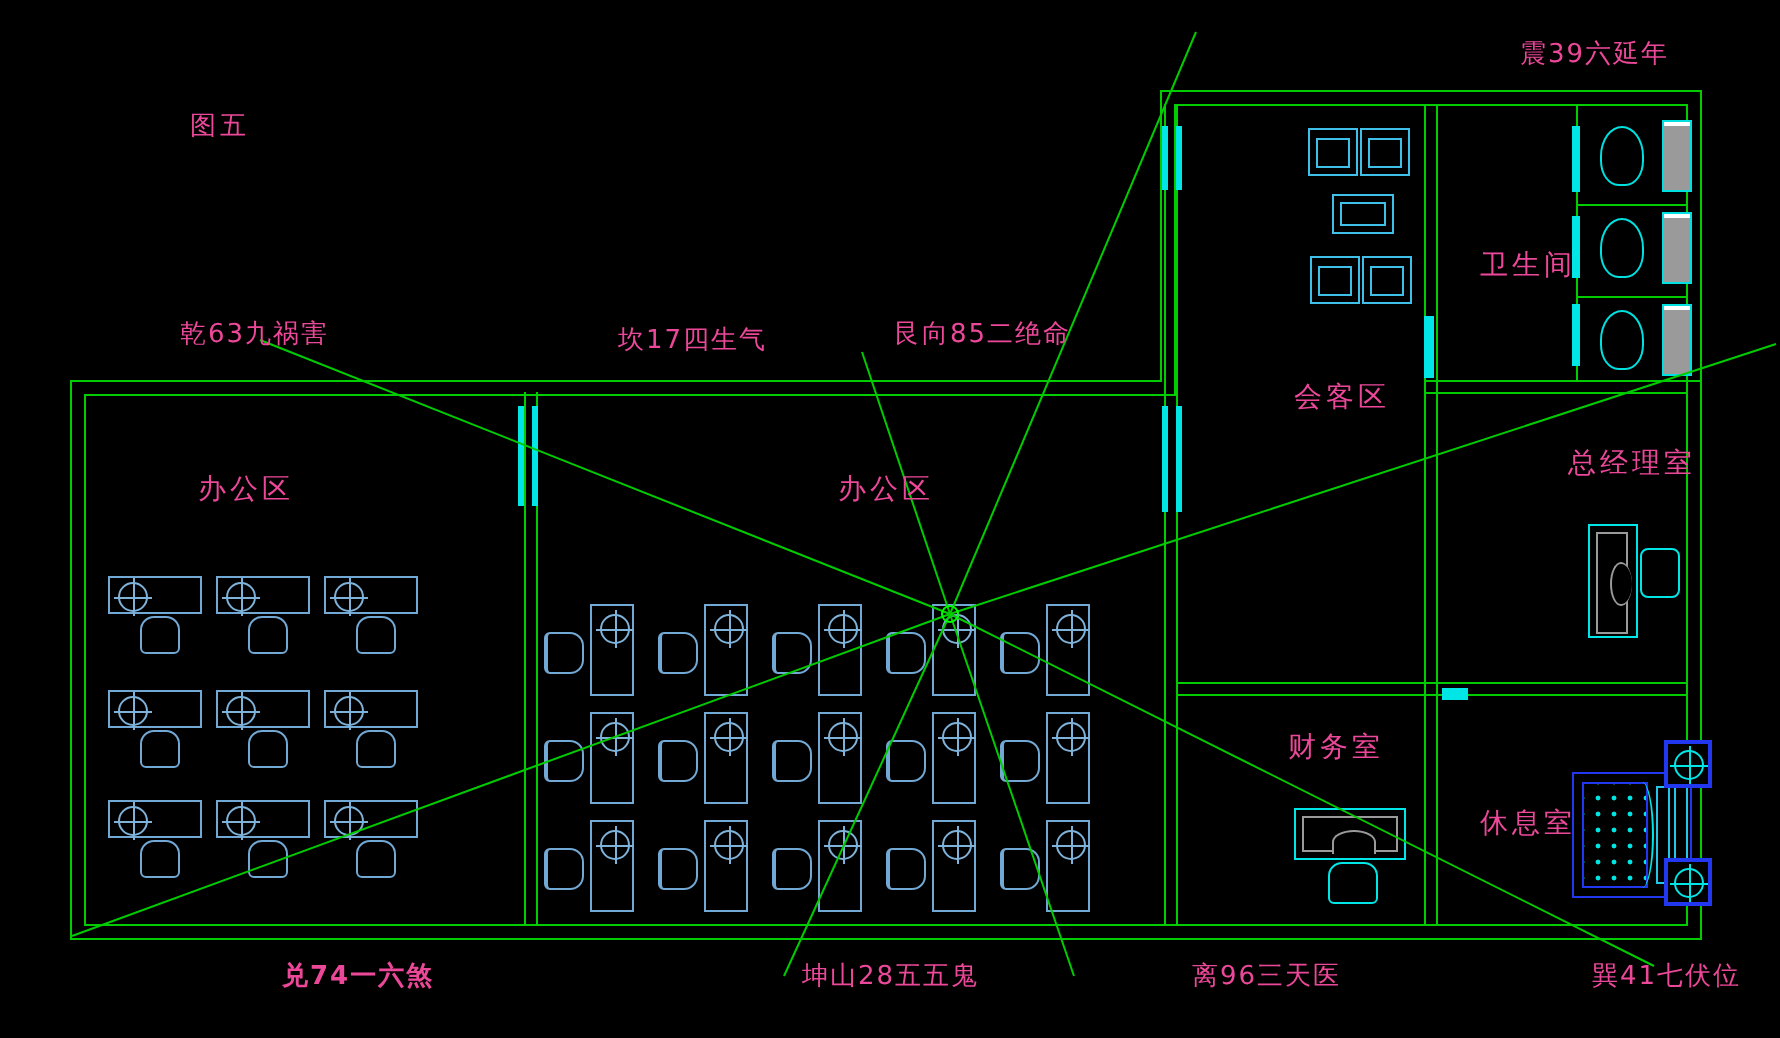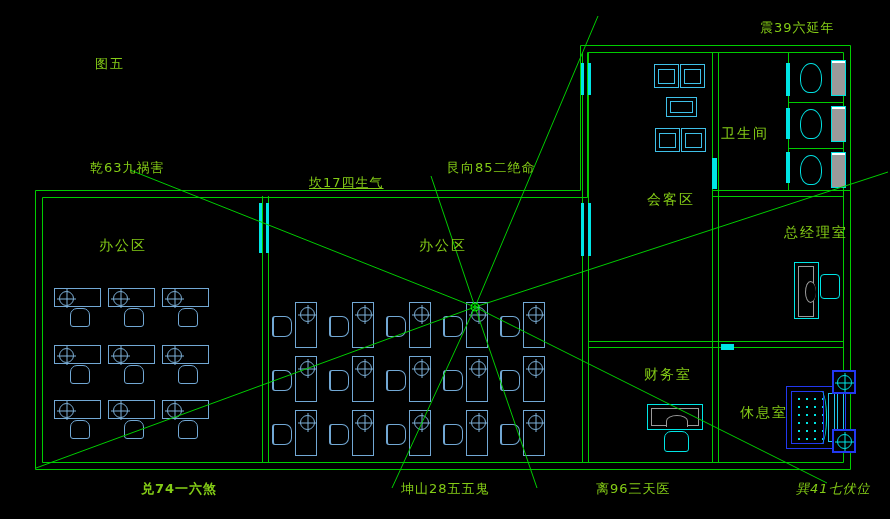--- a/index.html
+++ b/index.html
@@ -1,19 +1,19 @@
 <!DOCTYPE html>
 <html><head>
 <meta charset="utf-8">
 <style>
   html,body{margin:0;padding:0;background:#000;}
   #plan{position:relative;width:890px;height:519px;background:#000;overflow:hidden;
         font-family:"DejaVu Sans",sans-serif;}
   svg.layer{position:absolute;left:0;top:0;width:890px;height:519px;pointer-events:none;}
-  .lbl{position:absolute;color:#84cc16;white-space:nowrap;line-height:1;}
+  .lbl{position:absolute;color:#ec4899;white-space:nowrap;line-height:1;}
   .compass-lbl{font-size:13px;letter-spacing:1px;}
   .room-lbl{font-size:14px;letter-spacing:2px;}
   .fig-lbl{font-size:13px;letter-spacing:2px;}
   .furn{position:absolute;box-sizing:border-box;}
   .desk{border:1px solid #72a8d4;}
   .chair{border:1px solid #72a8d4;border-radius:7px 7px 3px 3px;}
   .chair-side{border:1px solid #72a8d4;border-radius:3px 7px 7px 3px;border-left-width:2px;}
   .target{position:absolute;width:13px;height:13px;border:1px solid #7fb2d9;border-radius:50%;}
   .target::before{content:"";position:absolute;left:50%;top:-3px;bottom:-3px;width:1px;background:#7fb2d9;transform:translateX(-50%);}
   .target::after{content:"";position:absolute;top:50%;left:-3px;right:-3px;height:1px;background:#7fb2d9;transform:translateY(-50%);}
@@ -231,27 +231,27 @@
       <line x1="475" y1="307" x2="392" y2="488"></line>
       <line x1="475" y1="307" x2="537" y2="488"></line>
       <line x1="475" y1="307" x2="827" y2="483"></line>
       <circle cx="475" cy="307" r="4" stroke="#00ff00"></circle>
     </svg>
 
   <span class="lbl fig-lbl" style="left:95px;top:57px;">图五</span>
   <div id="labels">
       <span class="lbl compass-lbl" style="left: 760px; top: 21px;">震39六延年</span>
       <span class="lbl compass-lbl" style="left: 90px; top: 161px;">乾63九祸害</span>
-      <span class="lbl compass-lbl" style="left: 309px; top: 176px; text-decoration: underline;">坎17四生气</span>
+      <span class="lbl compass-lbl" style="left: 309px; top: 164px;">坎17四生气</span>
       <span class="lbl compass-lbl" style="left: 447px; top: 161px;">艮向85二绝命</span>
       <span class="lbl compass-lbl" style="left: 141px; top: 482px; font-weight: bold;">兑74一六煞</span>
       <span class="lbl compass-lbl" style="left: 401px; top: 482px;">坤山28五五鬼</span>
       <span class="lbl compass-lbl" style="left: 596px; top: 482px;">离96三天医</span>
-      <span class="lbl compass-lbl" style="left: 796px; top: 482px; font-style: italic;">巽41七伏位</span>
+      <span class="lbl compass-lbl" style="left: 796px; top: 482px;">巽41七伏位</span>
       <span class="lbl room-lbl" style="left: 99px; top: 238px;">办公区</span>
       <span class="lbl room-lbl" style="left: 419px; top: 238px;">办公区</span>
       <span class="lbl room-lbl" style="left: 647px; top: 192px;">会客区</span>
-      <span class="lbl room-lbl" style="left: 721px; top: 126px;">卫生间</span>
+      <span class="lbl room-lbl" style="left: 740px; top: 126px;">卫生间</span>
       <span class="lbl room-lbl" style="left: 784px; top: 225px;">总经理室</span>
       <span class="lbl room-lbl" style="left: 644px; top: 367px;">财务室</span>
       <span class="lbl room-lbl" style="left: 740px; top: 405px;">休息室</span>
     </div>
 </div>
 
 </body></html>

